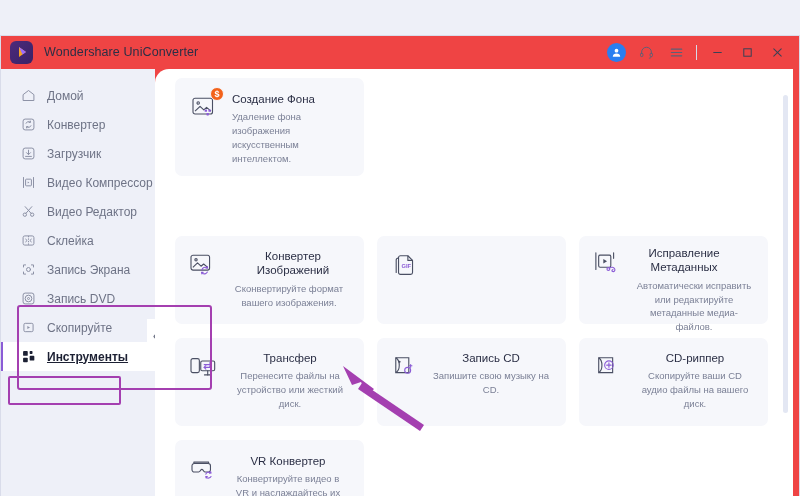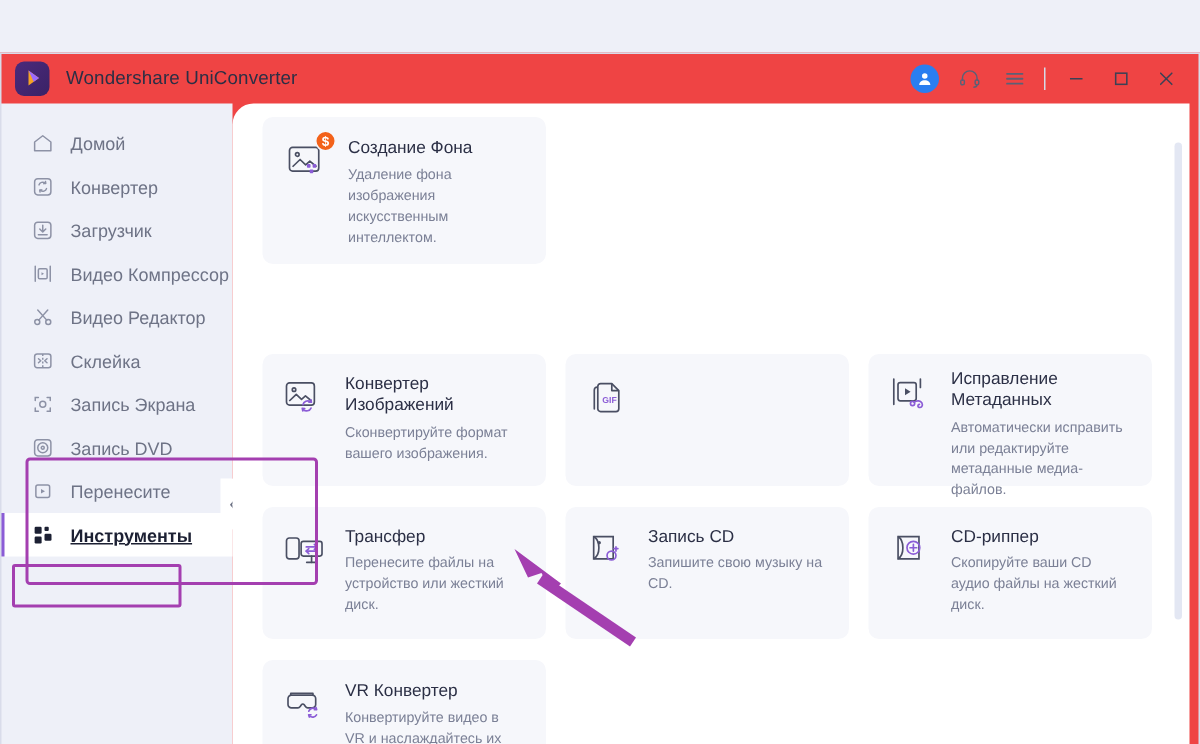--- a/index.html
+++ b/index.html
@@ -121,20 +121,21 @@
   }
   .section-head .sh-icon { width: 15px; height: 15px; color: #3a3f55; margin-right: 8px; display:flex; align-items:center; justify-content:center;}
   .section-title { font-size: 12.5px; font-weight: bold; color: #23273c; }
 
   
   .grid { position: absolute; left: 20px; top: 167px; width: 598px; }
   .grid-row { display: flex; gap: 13px; margin-bottom: 14px; }
   .tool-card {
     width: 189px; height: 88px; background: #f6f7fb; border-radius: 7px;
     position: relative;
+    text-align: center;
   }
   .tool-card .card-body { padding: 13px 8px 0 10px; }
   .tool-card .card-icon { color: #4a4f63; }
   .tool-card .card-title { font-size: 11.5px; }
 
   .row-last .tool-card { height: 90px; }
 
   
   .card-highlight {
     position: absolute; left: 17px; top: 270px; width: 195px; height: 85px;
@@ -294,21 +295,21 @@
         <span>Запись DVD</span>
       </div>
 
       <div class="nav-item">
         <span class="ni-icon">
           <svg width="15" height="15" viewBox="0 0 18 18" fill="none" stroke="currentColor" stroke-width="1.2">
             <rect x="3.5" y="4" width="11" height="10" rx="1.6"></rect>
             <path d="M7.6 7.2v3.6l3.2-1.8z" fill="currentColor" stroke="none"></path>
           </svg>
         </span>
-        <span>Перенесите</span>
+        <span>Скопируйте</span>
       </div>
 
       <div class="nav-item active">
         <span class="ni-icon">
           <svg width="15" height="15" viewBox="0 0 18 18" fill="currentColor">
             <rect x="2.5" y="2.5" width="5.6" height="5.6" rx="1"></rect>
             <rect x="10.4" y="2.5" width="3.4" height="3.4" rx="0.8"></rect>
             <rect x="2.5" y="10.4" width="5.6" height="5.6" rx="1"></rect>
             <rect x="10.4" y="8.2" width="5.6" height="5.6" rx="1"></rect>
           </svg>
@@ -453,21 +454,21 @@
               <div class="card-icon">
                 <svg width="28" height="26" viewBox="0 0 30 28" fill="none" stroke="#4a4f63" stroke-width="1.2">
                   <path d="M5 4h15v16H5z"></path>
                   <path d="M5 4c4.6 3 4.6 13 0 16"></path>
                   <circle cx="16" cy="12" r="4.6" stroke="#8b5cd6"></circle>
                   <path d="M16 9.6v4.8M13.6 12h4.8" stroke="#8b5cd6" stroke-linecap="round"></path>
                 </svg>
               </div>
               <div class="card-text">
                 <div class="card-title">CD-риппер</div>
-                <div class="card-desc" style="width:122px">Скопируйте ваши CD аудио файлы на жесткий диск.</div>
+                <div class="card-desc" style="width:122px">Скопируйте ваши CD аудио файлы на вашего диск.</div>
               </div>
             </div>
           </div>
         </div>
 
         <div class="grid-row row-last">
           <div class="tool-card">
             <div class="card-body" style="padding-top:14px">
               <div class="card-icon">
                 <svg width="30" height="24" viewBox="0 0 32 26" fill="none" stroke="#4a4f63" stroke-width="1.2" stroke-linejoin="round">

